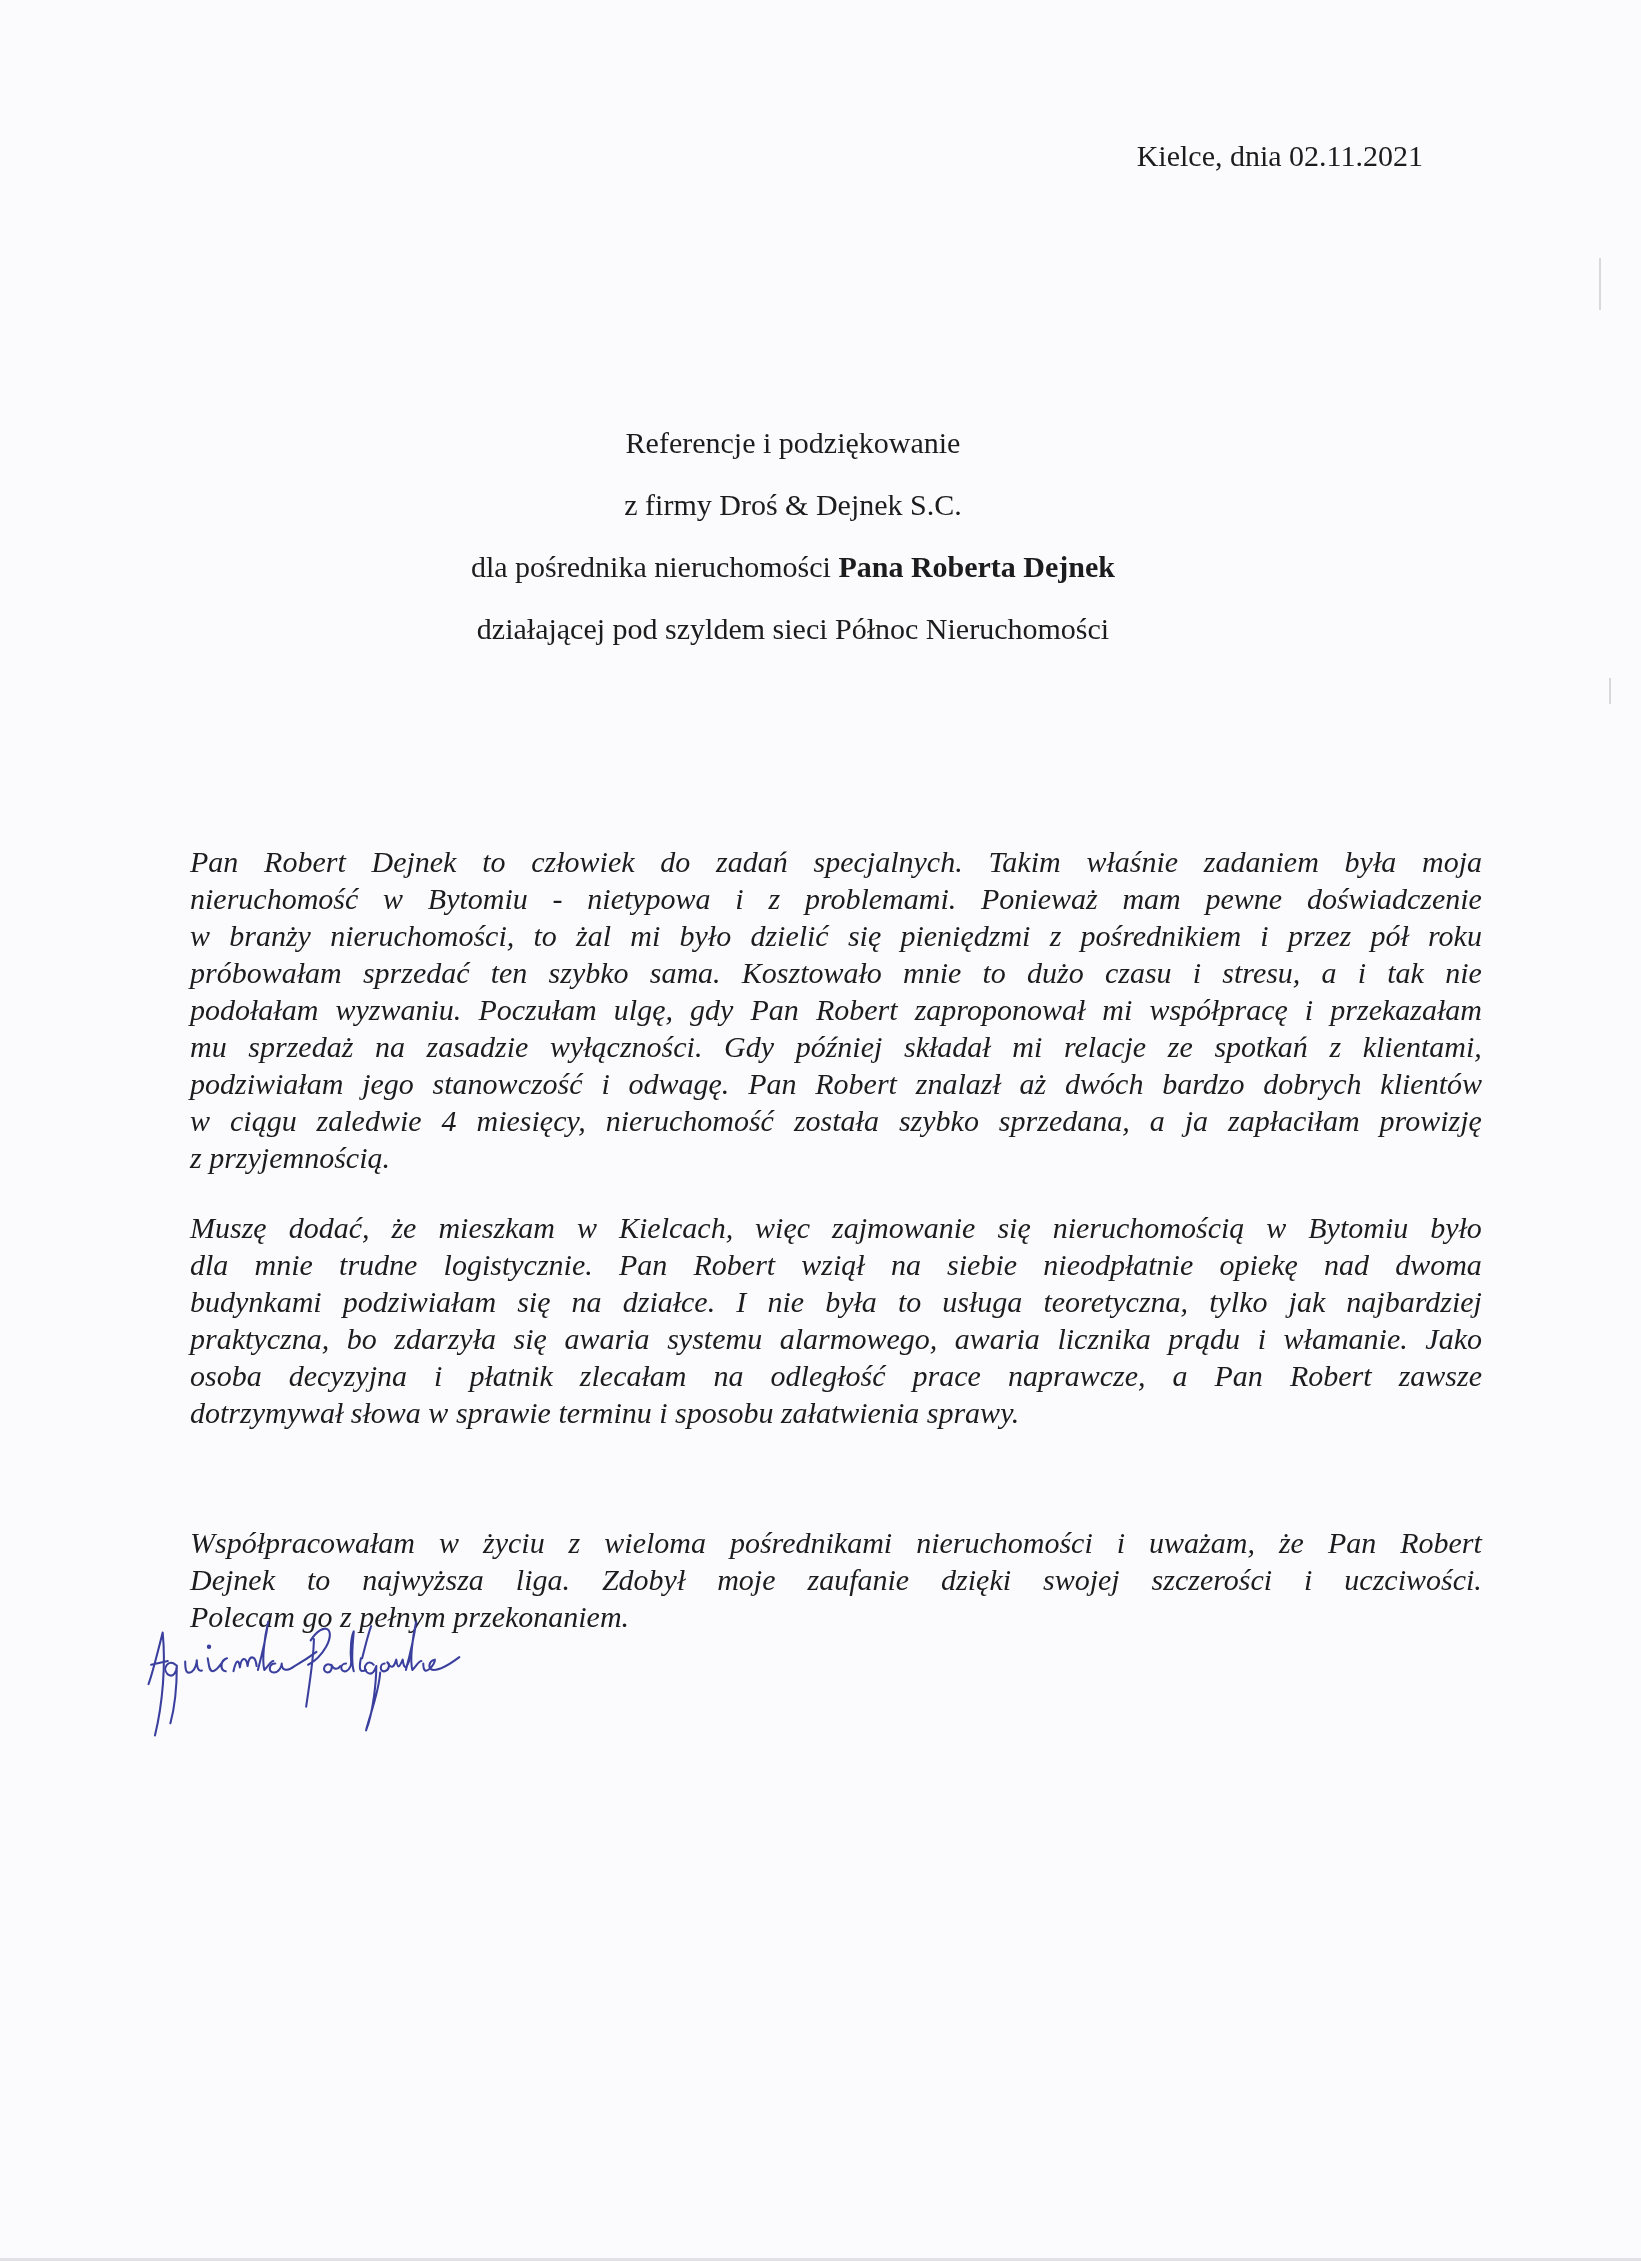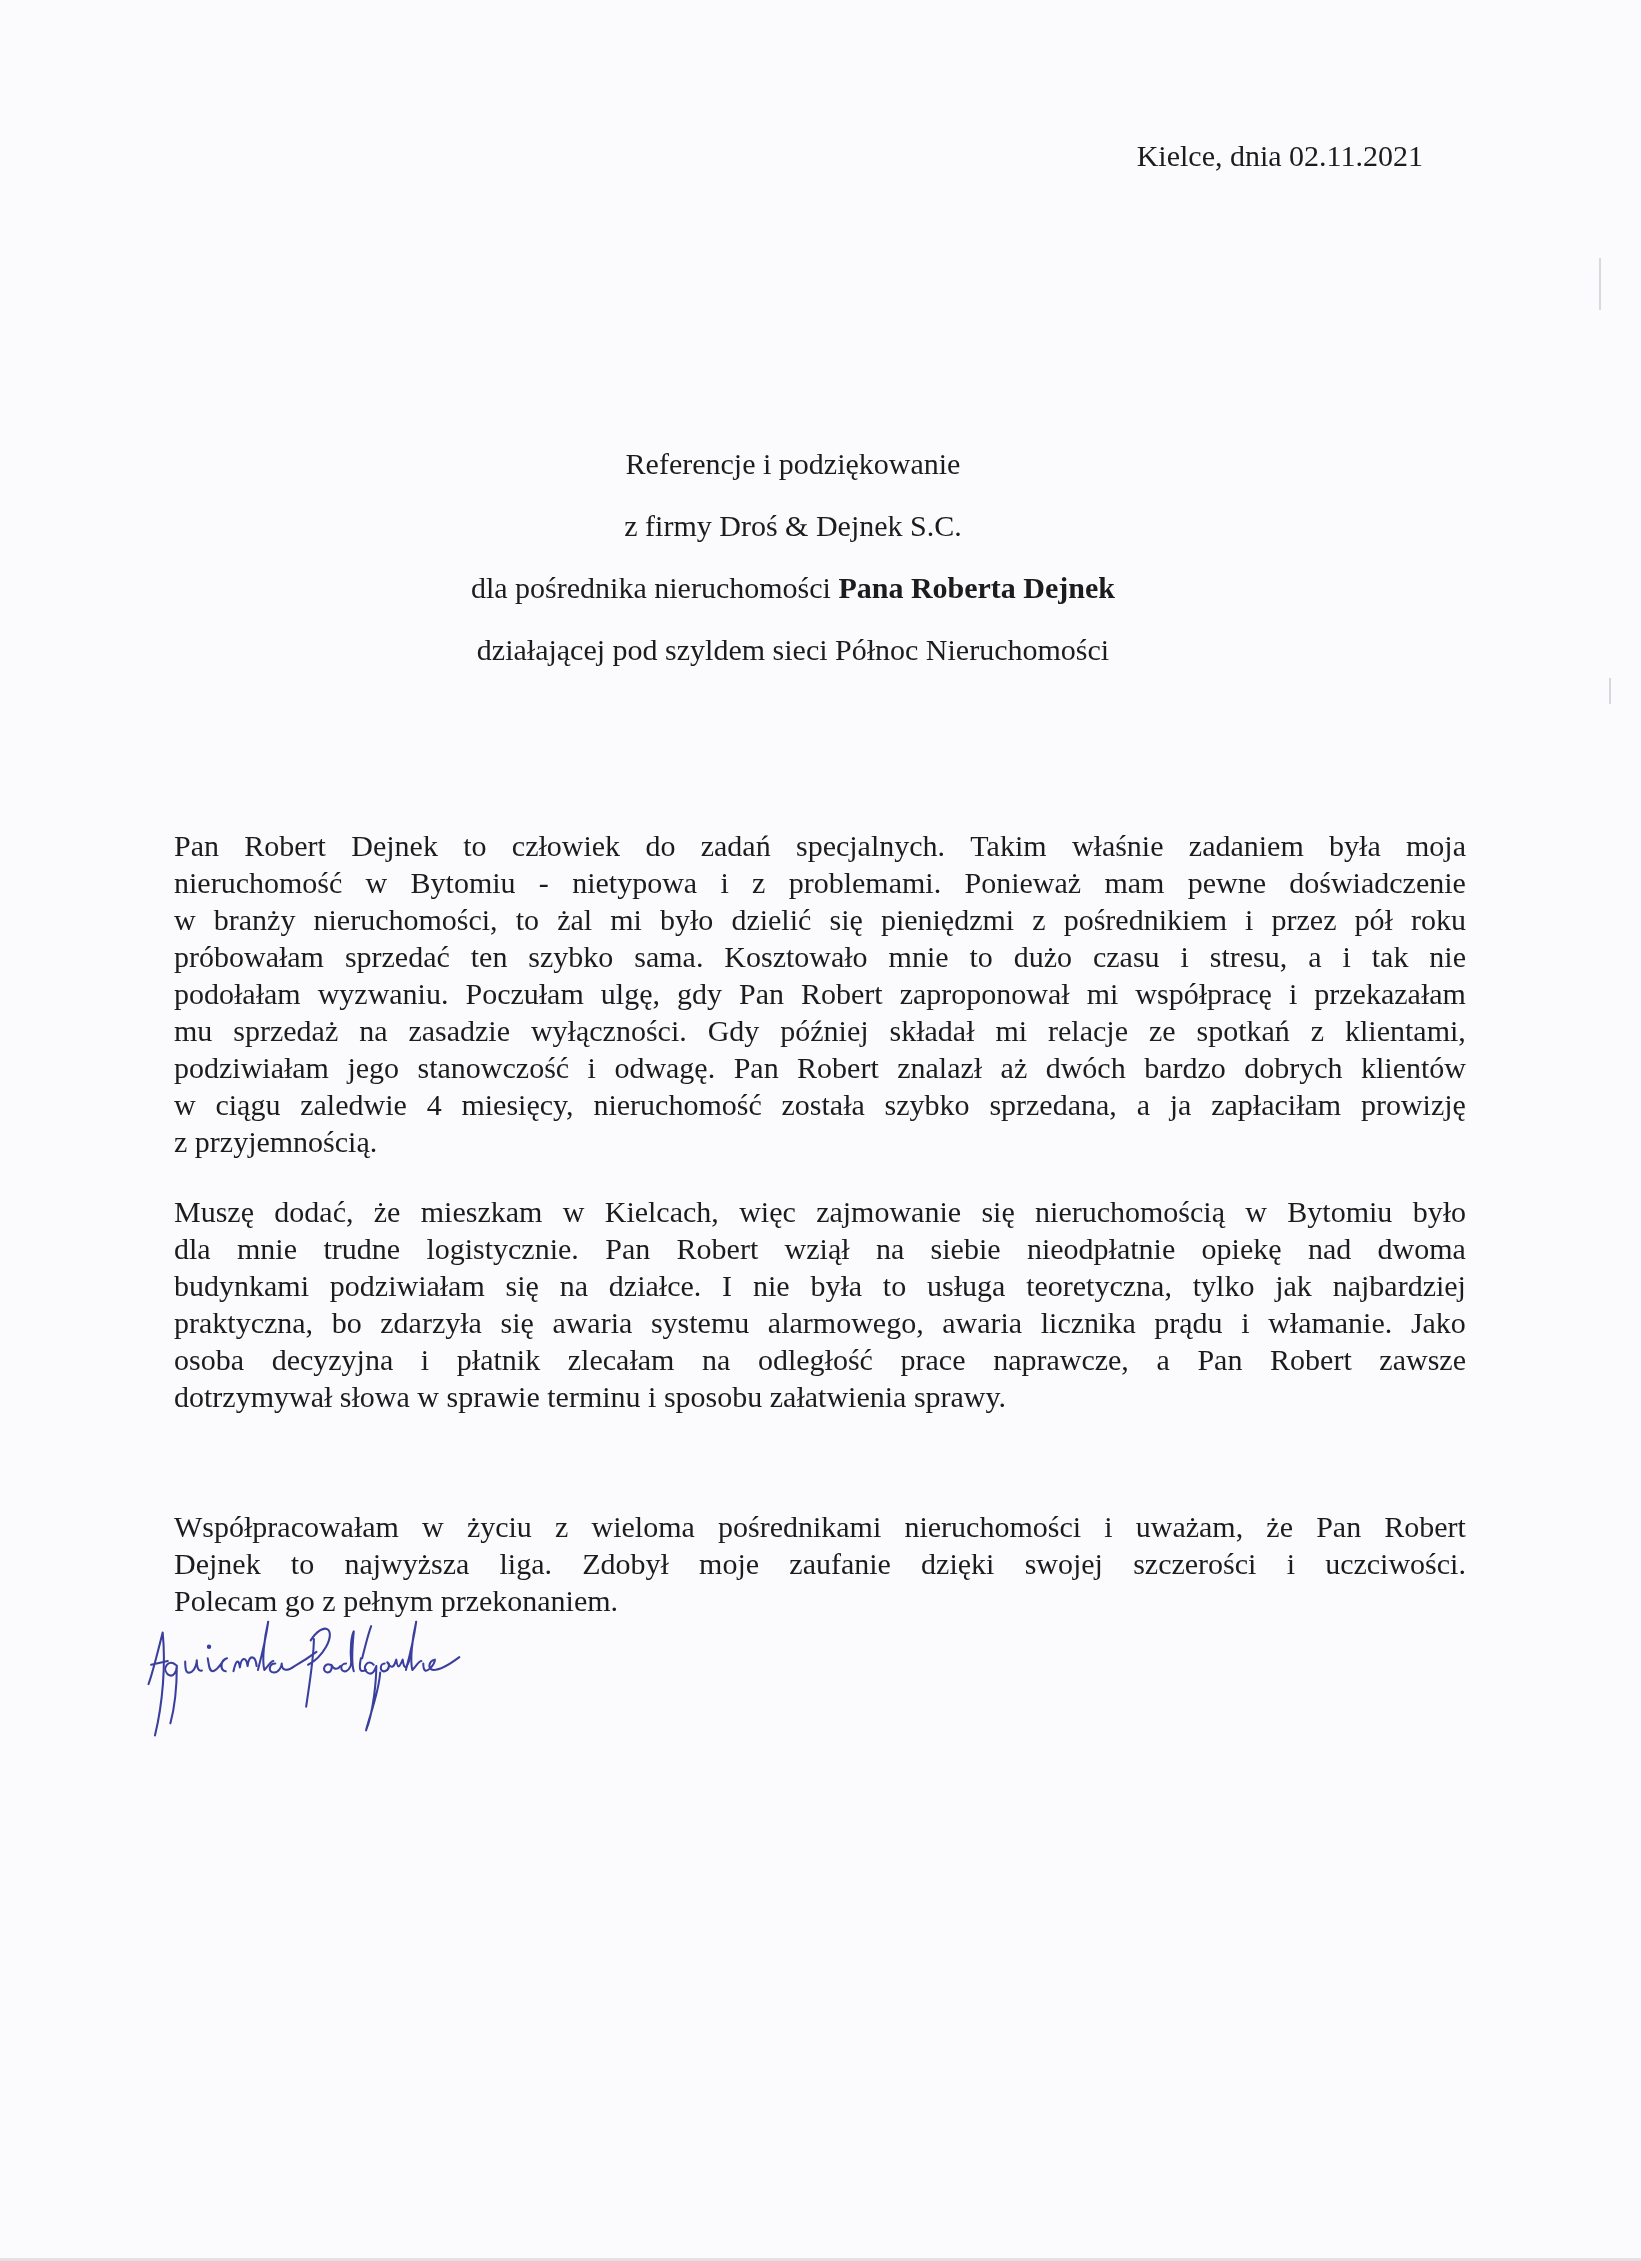--- a/index.html
+++ b/index.html
@@ -25,34 +25,35 @@
       position: absolute;
       top: 136px;
       right: 219px;
       font-size: 30px;
       line-height: 39px;
       white-space: nowrap;
       text-align: right;
     }
     .title-block {
       position: absolute;
-      top: 433px;
+      top: 412px;
       left: 0;
       width: 1586px;
       text-align: center;
       font-size: 30px;
     }
     .title-line {
       height: 62px;
       line-height: 62px;
       white-space: nowrap;
     }
     .title-line b { font-weight: bold; }
     .para {
-      margin: 0;
+      margin: 16px;
+      font-style: italic;
     }
     .para-1 { position: absolute; top: 827px; left: 174px; width: 1292px; }
     .para-2 { position: absolute; top: 1193px; left: 174px; width: 1292px; }
     .para-3 { position: absolute; top: 1508px; left: 174px; width: 1292px; }
     .line-wrap {
       display: flex;
       justify-content: space-between;
       height: 37px;
       line-height: 37px;
       font-size: 30px;

